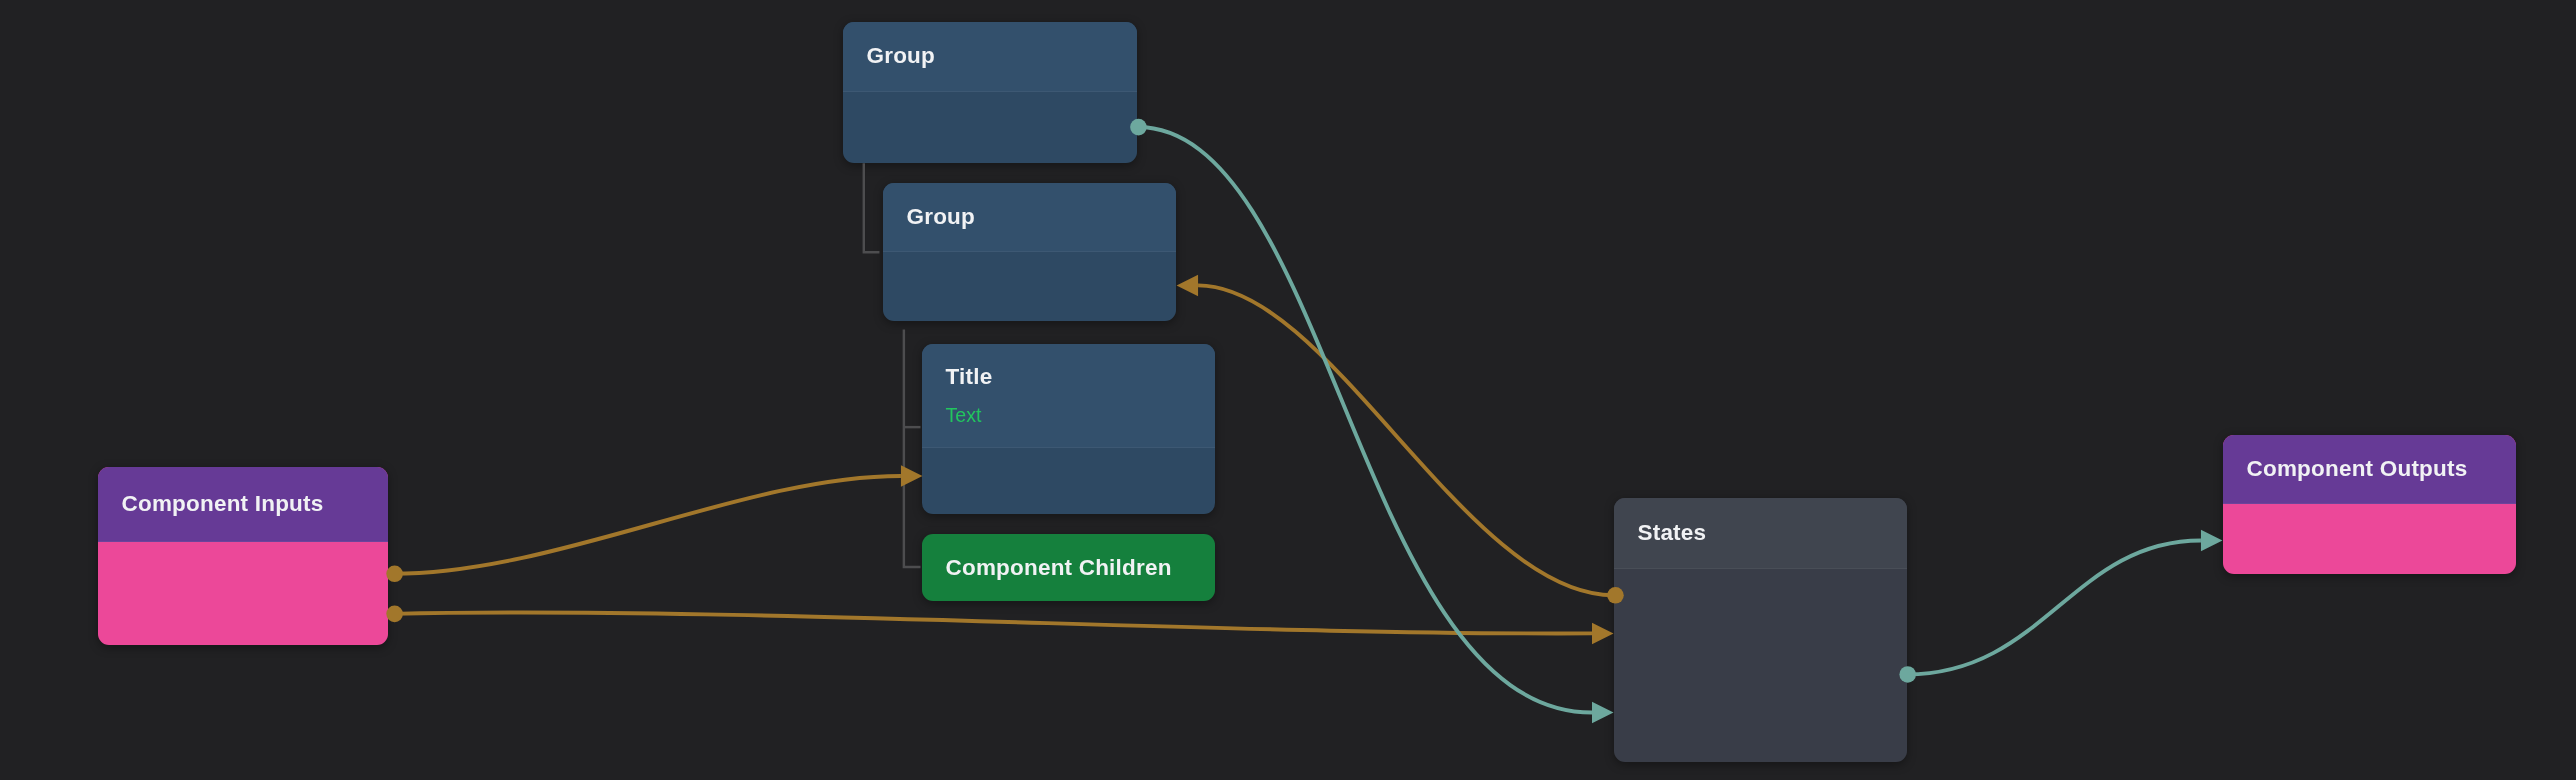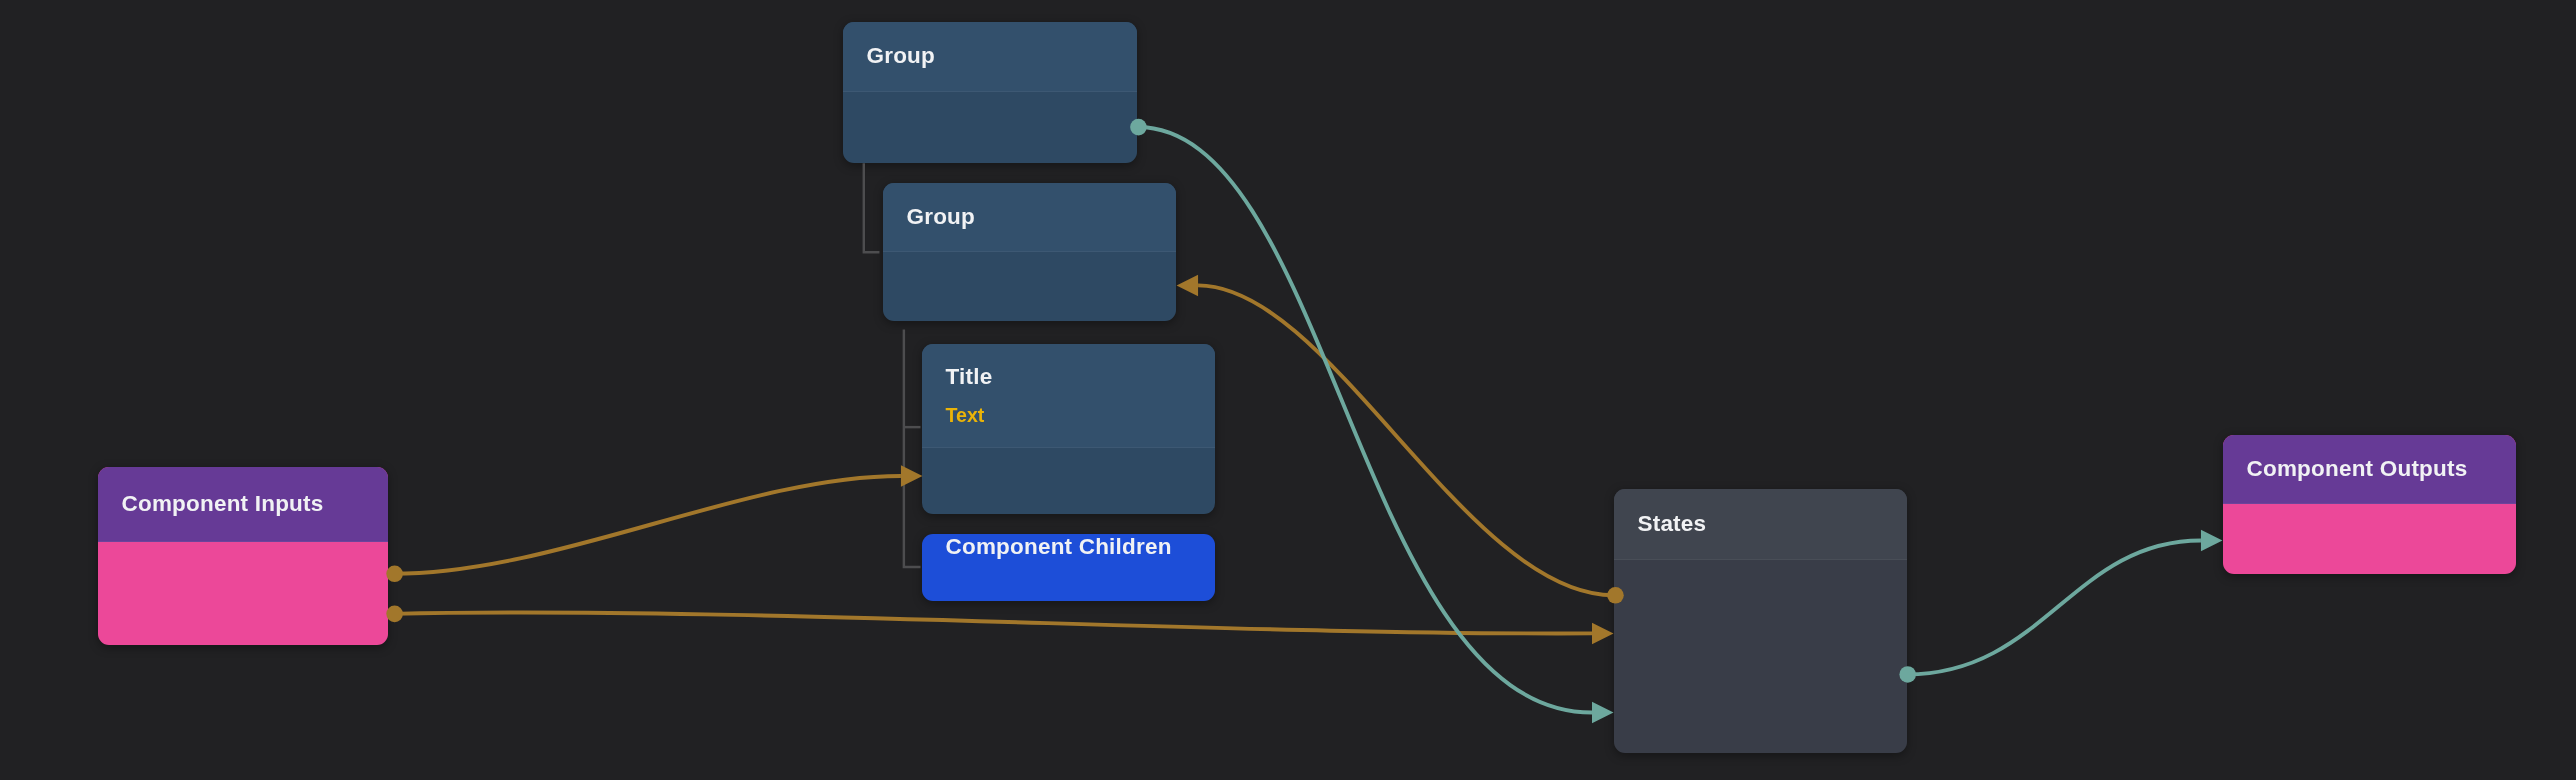--- a/index.html
+++ b/index.html
@@ -12,26 +12,26 @@
   .node{
     position:absolute;border-radius:11px;overflow:hidden;
     box-shadow:0 2.9px 9.8px rgba(0,0,0,0.35);
   }
   .node .hdr{
     display:flex;flex-direction:column;justify-content:center;
     padding:0 23.5px;box-sizing:border-box;
   }
   .node .body{position:absolute;left:0;right:0;bottom:0;}
   .title{font-size:22.5px;font-weight:600;color:#f1f2f4;letter-spacing:0.2px;}
-  .subtitle{font-size:19.6px;font-weight:700;color:#eab308;margin-top:14px;}
+  .subtitle{font-size:19.6px;font-weight:400;color:#22c55e;margin-top:14px;}
   
   .blue  .hdr{background:#33506c;} .blue  {background:#2e4963;}
-  .slate .hdr{background:#40454f;} .slate {background:#393d48;}
+  .slate .hdr{background:#40454f;} .slate {background:#393d48;margin-top:9px;}
   .purple .hdr{background:#663a96;} .purple{background:#ec4899;}
-  .solid-purple{background:#1d4ed8;display:flex;padding:0 23.5px;box-sizing:border-box;}
+  .solid-purple{background:#15803d;display:flex;align-items:center;padding:0 23.5px;box-sizing:border-box;}
   .hdr{border-bottom:1px solid rgba(255,255,255,0.05);}
 </style>
 </head>
 <body>
 
 <div class="canvas">
 
   <div class="node blue" style="left:843px;top:21.5px;width:294px;height:141px">
     <div class="hdr" style="height:70px">
       <div class="title">Group</div>

